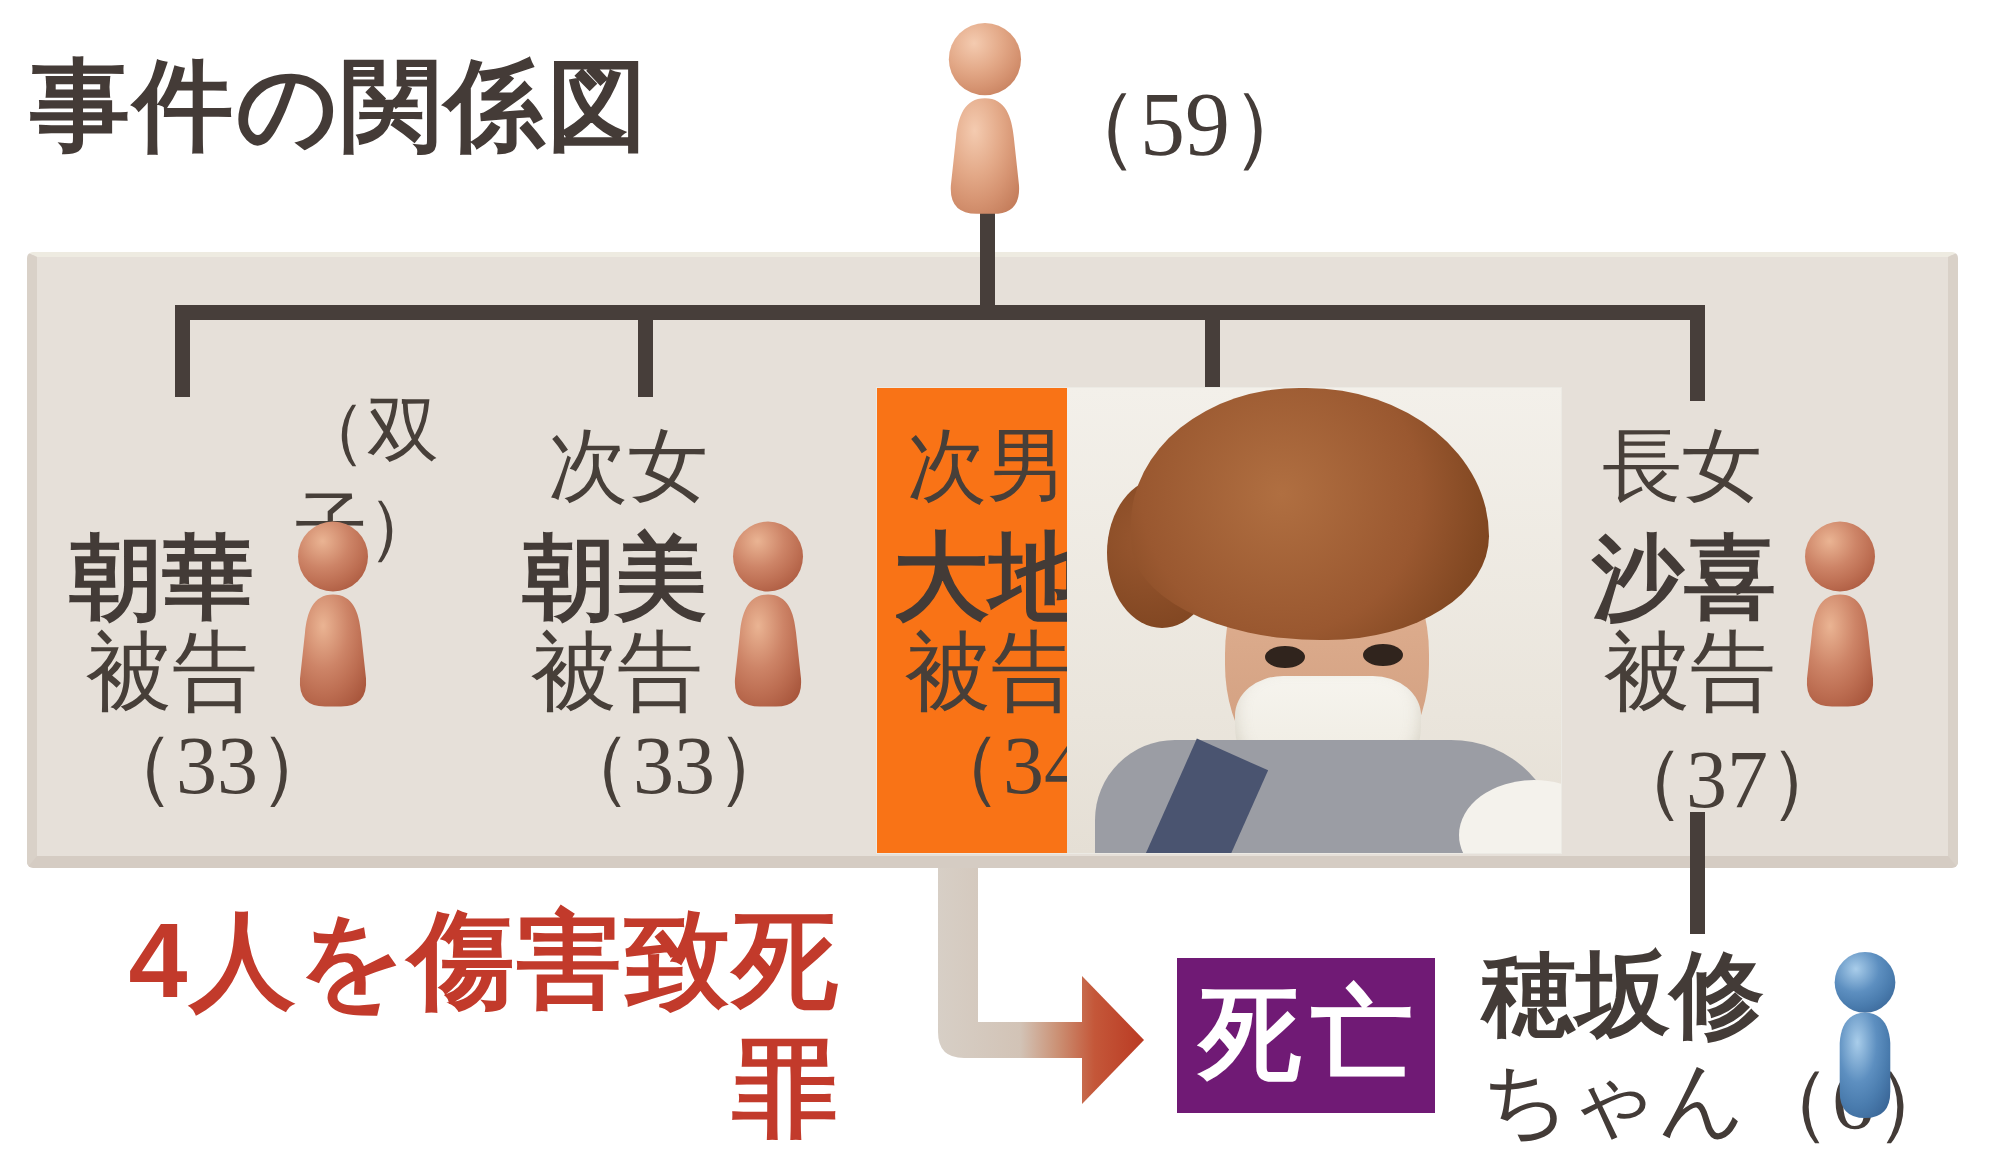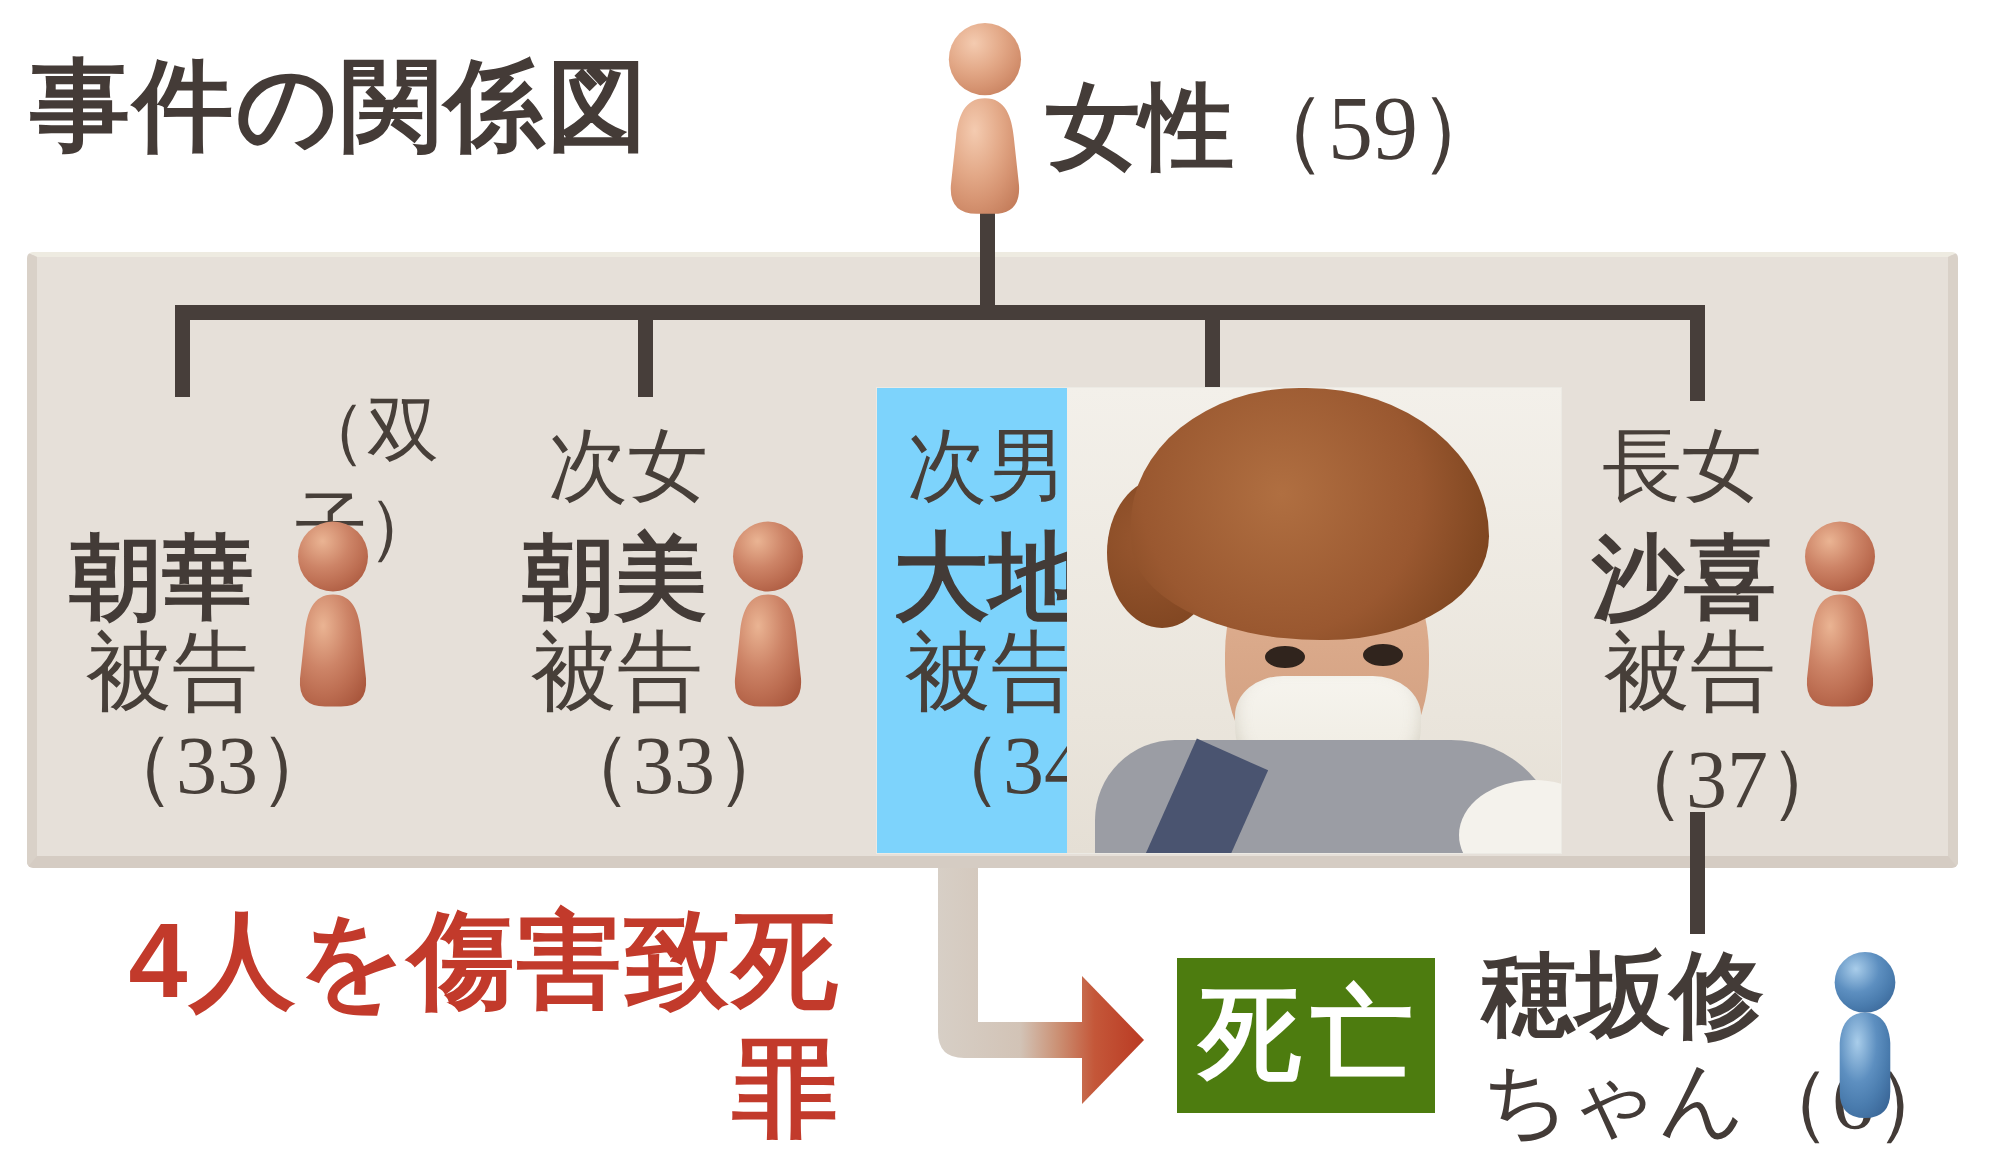--- a/index.html
+++ b/index.html
@@ -34,21 +34,21 @@
 
   
   .member{top:388px;width:330px;height:430px;}
   .rel{font-size:80px;color:#473f39;}
   .twin{font-size:72px;color:#473f39;}
   .name{font-size:92px;font-weight:800;color:#433b37;}
   .status{font-size:86px;color:#473f39;}
   .age{font-size:82px;color:#473f39;}
 
   
-  .photo-card{left:877px;top:388px;width:684px;height:465px;background:#7dd3fc;
+  .photo-card{left:877px;top:388px;width:684px;height:465px;background:#f97316;
               box-shadow:0 0 0 1px #eceae4;}
   .photo-card .name{font-size:96px;}
 
   .photo{left:190px;top:0;width:494px;height:465px;overflow:hidden;
          background:linear-gradient(180deg,#f3f0ea 0%,#eae5dc 70%,#e5dfd5 100%);}
   .face{left:158px;top:130px;width:204px;height:272px;z-index:2;
         background:linear-gradient(180deg,#e4b596 0%,#d5a384 70%,#caa183 100%);
         border-radius:50% 50% 46% 46%;}
   .hair{left:64px;top:0px;width:358px;height:252px;z-index:3;
         background:radial-gradient(circle at 42% 42%,#b06f41 0%,#9a5830 55%,#824822 80%,#753d1b 100%);
@@ -65,21 +65,21 @@
   .shirt{left:28px;top:352px;width:466px;height:115px;z-index:5;
          background:#9b9da4;border-radius:80px 110px 0 0;}
   .strap{left:96px;top:360px;width:78px;height:150px;z-index:6;background:#4a5470;transform:rotate(24deg);}
   .sleeve{left:392px;top:392px;width:150px;height:110px;z-index:6;background:#f4f2ec;border-radius:50%;}
 
   
   .caption{left:50px;top:896px;width:790px;text-align:right;color:#c23a2b;font-weight:800;}
   .cap-line{font-size:106px;line-height:128px;letter-spacing:2px;}
 
   
-  .death-box{left:1177px;top:958px;width:258px;height:155px;background:#4d7c0f;
+  .death-box{left:1177px;top:958px;width:258px;height:155px;background:#701a75;
              display:flex;align-items:center;justify-content:center;}
   .death-label{color:#ffffff;font-size:102px;font-weight:800;letter-spacing:10px;padding-left:10px;}
 
   
   .gc-name{left:1482px;top:932px;font-size:94px;font-weight:800;color:#433b37;}
   .gc-line2{left:1482px;top:1042px;display:flex;align-items:baseline;color:#433b37;}
   .gc-suffix{font-size:86px;font-weight:400;}
   .gc-age{font-size:84px;margin-left:2px;}
 
   svg{display:block;}
@@ -133,21 +133,20 @@
   <div class="abs tline stub3"></div>
   <div class="abs tline stub4"></div>
 
   <div class="abs title serif">事件の関係図</div>
 
   <svg class="abs" style="left:934px;top:22px;" width="106" height="196" viewBox="0 0 100 190">
     <circle cx="48" cy="36" r="35" fill="url(#g-mother)"></circle>
     <path d="M48 74 C28 74 22 92 20 112 L15 158 Q13 186 40 186 L56 186 Q83 186 81 158 L76 112 C74 92 68 74 48 74 Z" fill="url(#g-mother)"></path>
   </svg>
   <div class="abs mother-group">
-    <span class="mother-name sans">女性</span>
     <span class="mother-age serif">（59）</span>
   </div>
 
   <div class="abs member" style="left:70px;">
     <div class="abs twin serif" style="left:225px;top:-6px;">（双子）</div>
     <div class="abs name sans" style="left:0px;top:128px;">朝華</div>
     <div class="abs status serif" style="left:16px;top:226px;">被告</div>
     <div class="abs age serif" style="left:24px;top:323px;">（33）</div>
     <svg class="abs" style="left:215px;top:130px;" width="100" height="195" viewBox="0 0 100 190">
       <circle cx="48" cy="36" r="35" fill="url(#g-def)"></circle>

